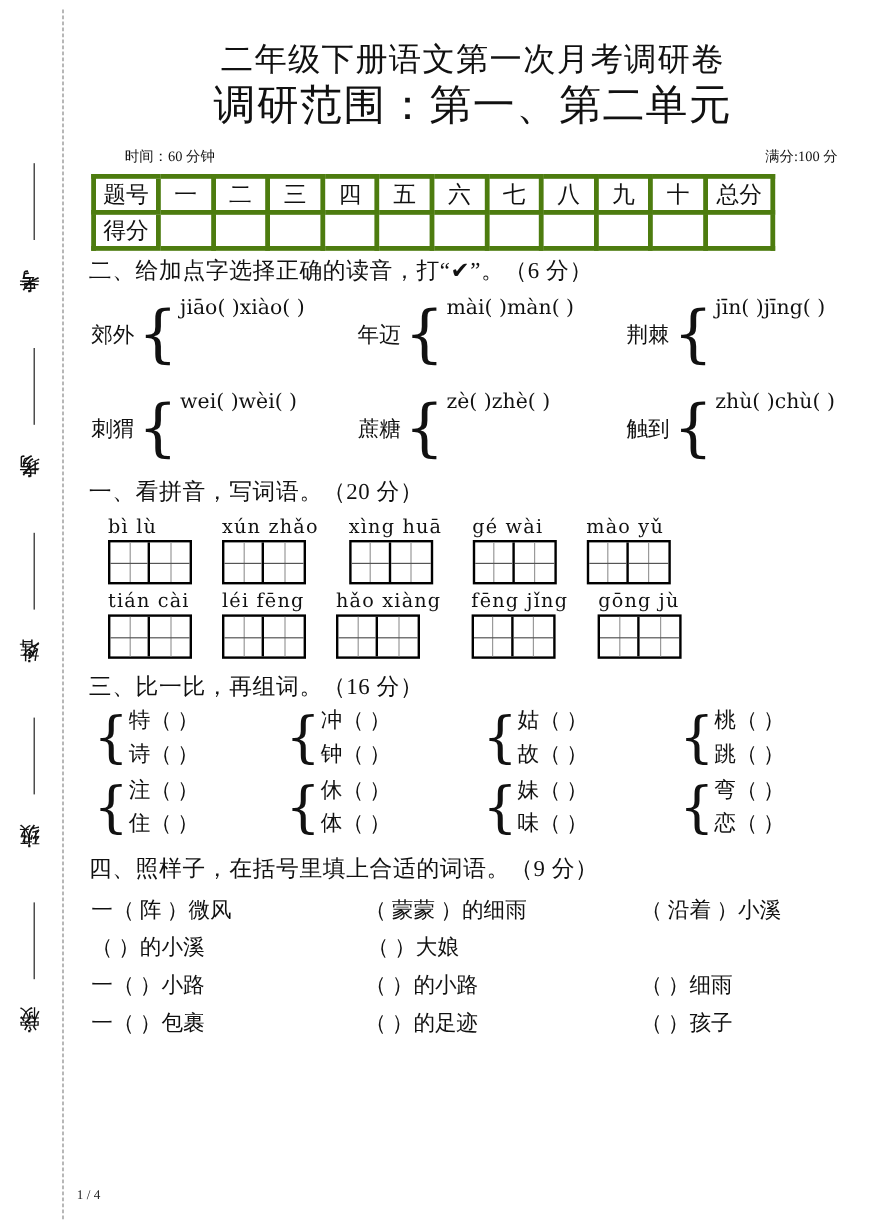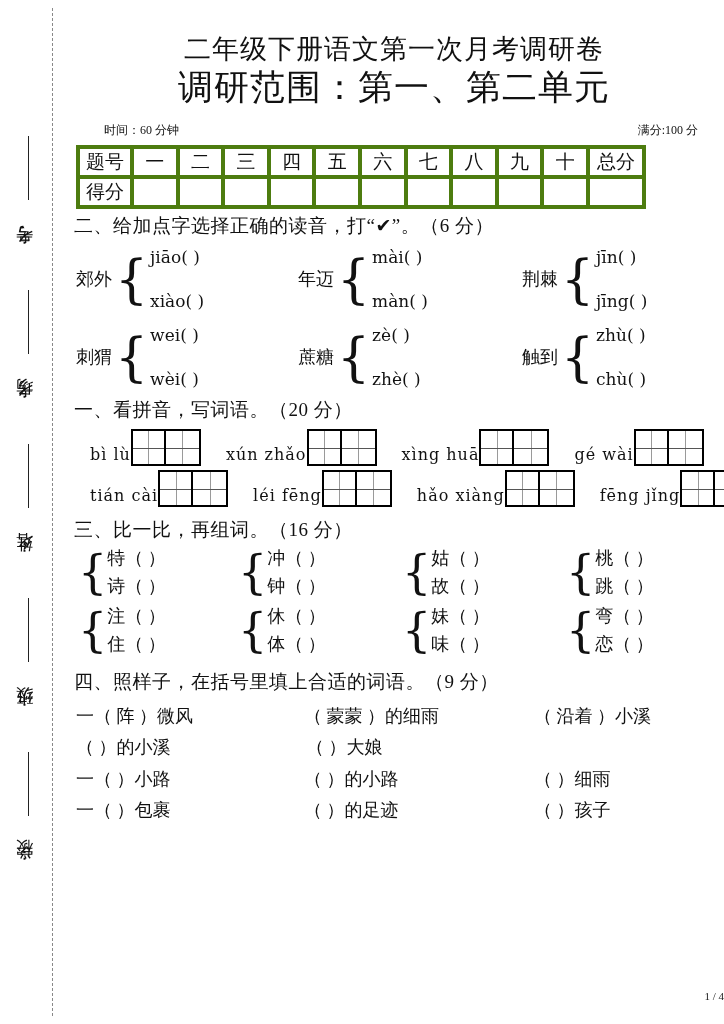--- a/index.html
+++ b/index.html
@@ -73,28 +73,28 @@
   }
 
   
   .choice-row { display: flex; margin: 8px 0 0 0; }
   .choice-item { display: flex; align-items: center; font-size: 18px; }
   .ci-word { font-size: 18px; white-space: nowrap; }
   .brace {
     font-size: 52px; line-height: 0.6; font-family: "DejaVu Serif", serif;
     margin: 0 2px 0 3px; font-weight: 300;
   }
-  .ci-opts { display: flex; flex-direction: column; justify-content: space-between; height: 64px; }
+  .ci-opts { display: flex; justify-content: space-between; height: 64px; }
   .ci-opt { font-family: "DejaVu Serif", serif; font-size: 17px; white-space: nowrap; }
   .paren-blank::after { content: "(        )"; letter-spacing: 0px; }
 
   
   .pinyin-block { margin-top: 6px; }
   .pinyin-line { display: flex; }
-  .pw-group { display: flex; flex-direction: row; align-items: flex-end; }
+  .pw-group { display: flex; flex-direction: column; align-items: flex-start; }
   .pw-pin {
     font-family: "DejaVu Serif", serif; font-size: 16px; letter-spacing: 1px;
     margin-bottom: 2px; white-space: nowrap;
   }
   .grid-row { display: flex; border: 2px solid #000; }
   .gcell {
     width: 33px; height: 33px;
     border-right: 2px solid #000;
     position: relative;
   }
@@ -116,21 +116,21 @@
   .cmp-pairs { display: flex; flex-direction: column; justify-content: center; }
   .cmp-line { font-size: 18px; line-height: 1.55; white-space: nowrap; }
 
   
   .fill-block { margin-top: 6px; }
   .fill-row { display: flex; font-size: 18px; line-height: 1.75; }
   .fill-cell { white-space: nowrap; }
 
   .footer {
     position: absolute; bottom: 22px; left: 0; right: 0;
-    text-align: right; font-size: 11px; color: #222;
+    text-align: left; font-size: 11px; color: #222;
     font-family: "Liberation Serif", serif;
   }
 </style>
 </head>
 <body>
 
 <div id="margin-strip">
   <div class="dashed-line"></div>
 
   <div class="margin-rule" style="top:136px"></div>
@@ -362,21 +362,21 @@
           <div class="gcell">
               <span class="vline"></span>
               <span class="hline"></span>
             </div>
           <div class="gcell">
               <span class="vline"></span>
               <span class="hline"></span>
             </div>
         </div>
       </div>
-      <div class="pw-group" style="margin-right:41px">
+      <div class="pw-group" style="margin-right:25px">
         <div class="pw-pin">fēng jǐng</div>
         <div class="grid-row">
           <div class="gcell">
               <span class="vline"></span>
               <span class="hline"></span>
             </div>
           <div class="gcell">
               <span class="vline"></span>
               <span class="hline"></span>
             </div>

